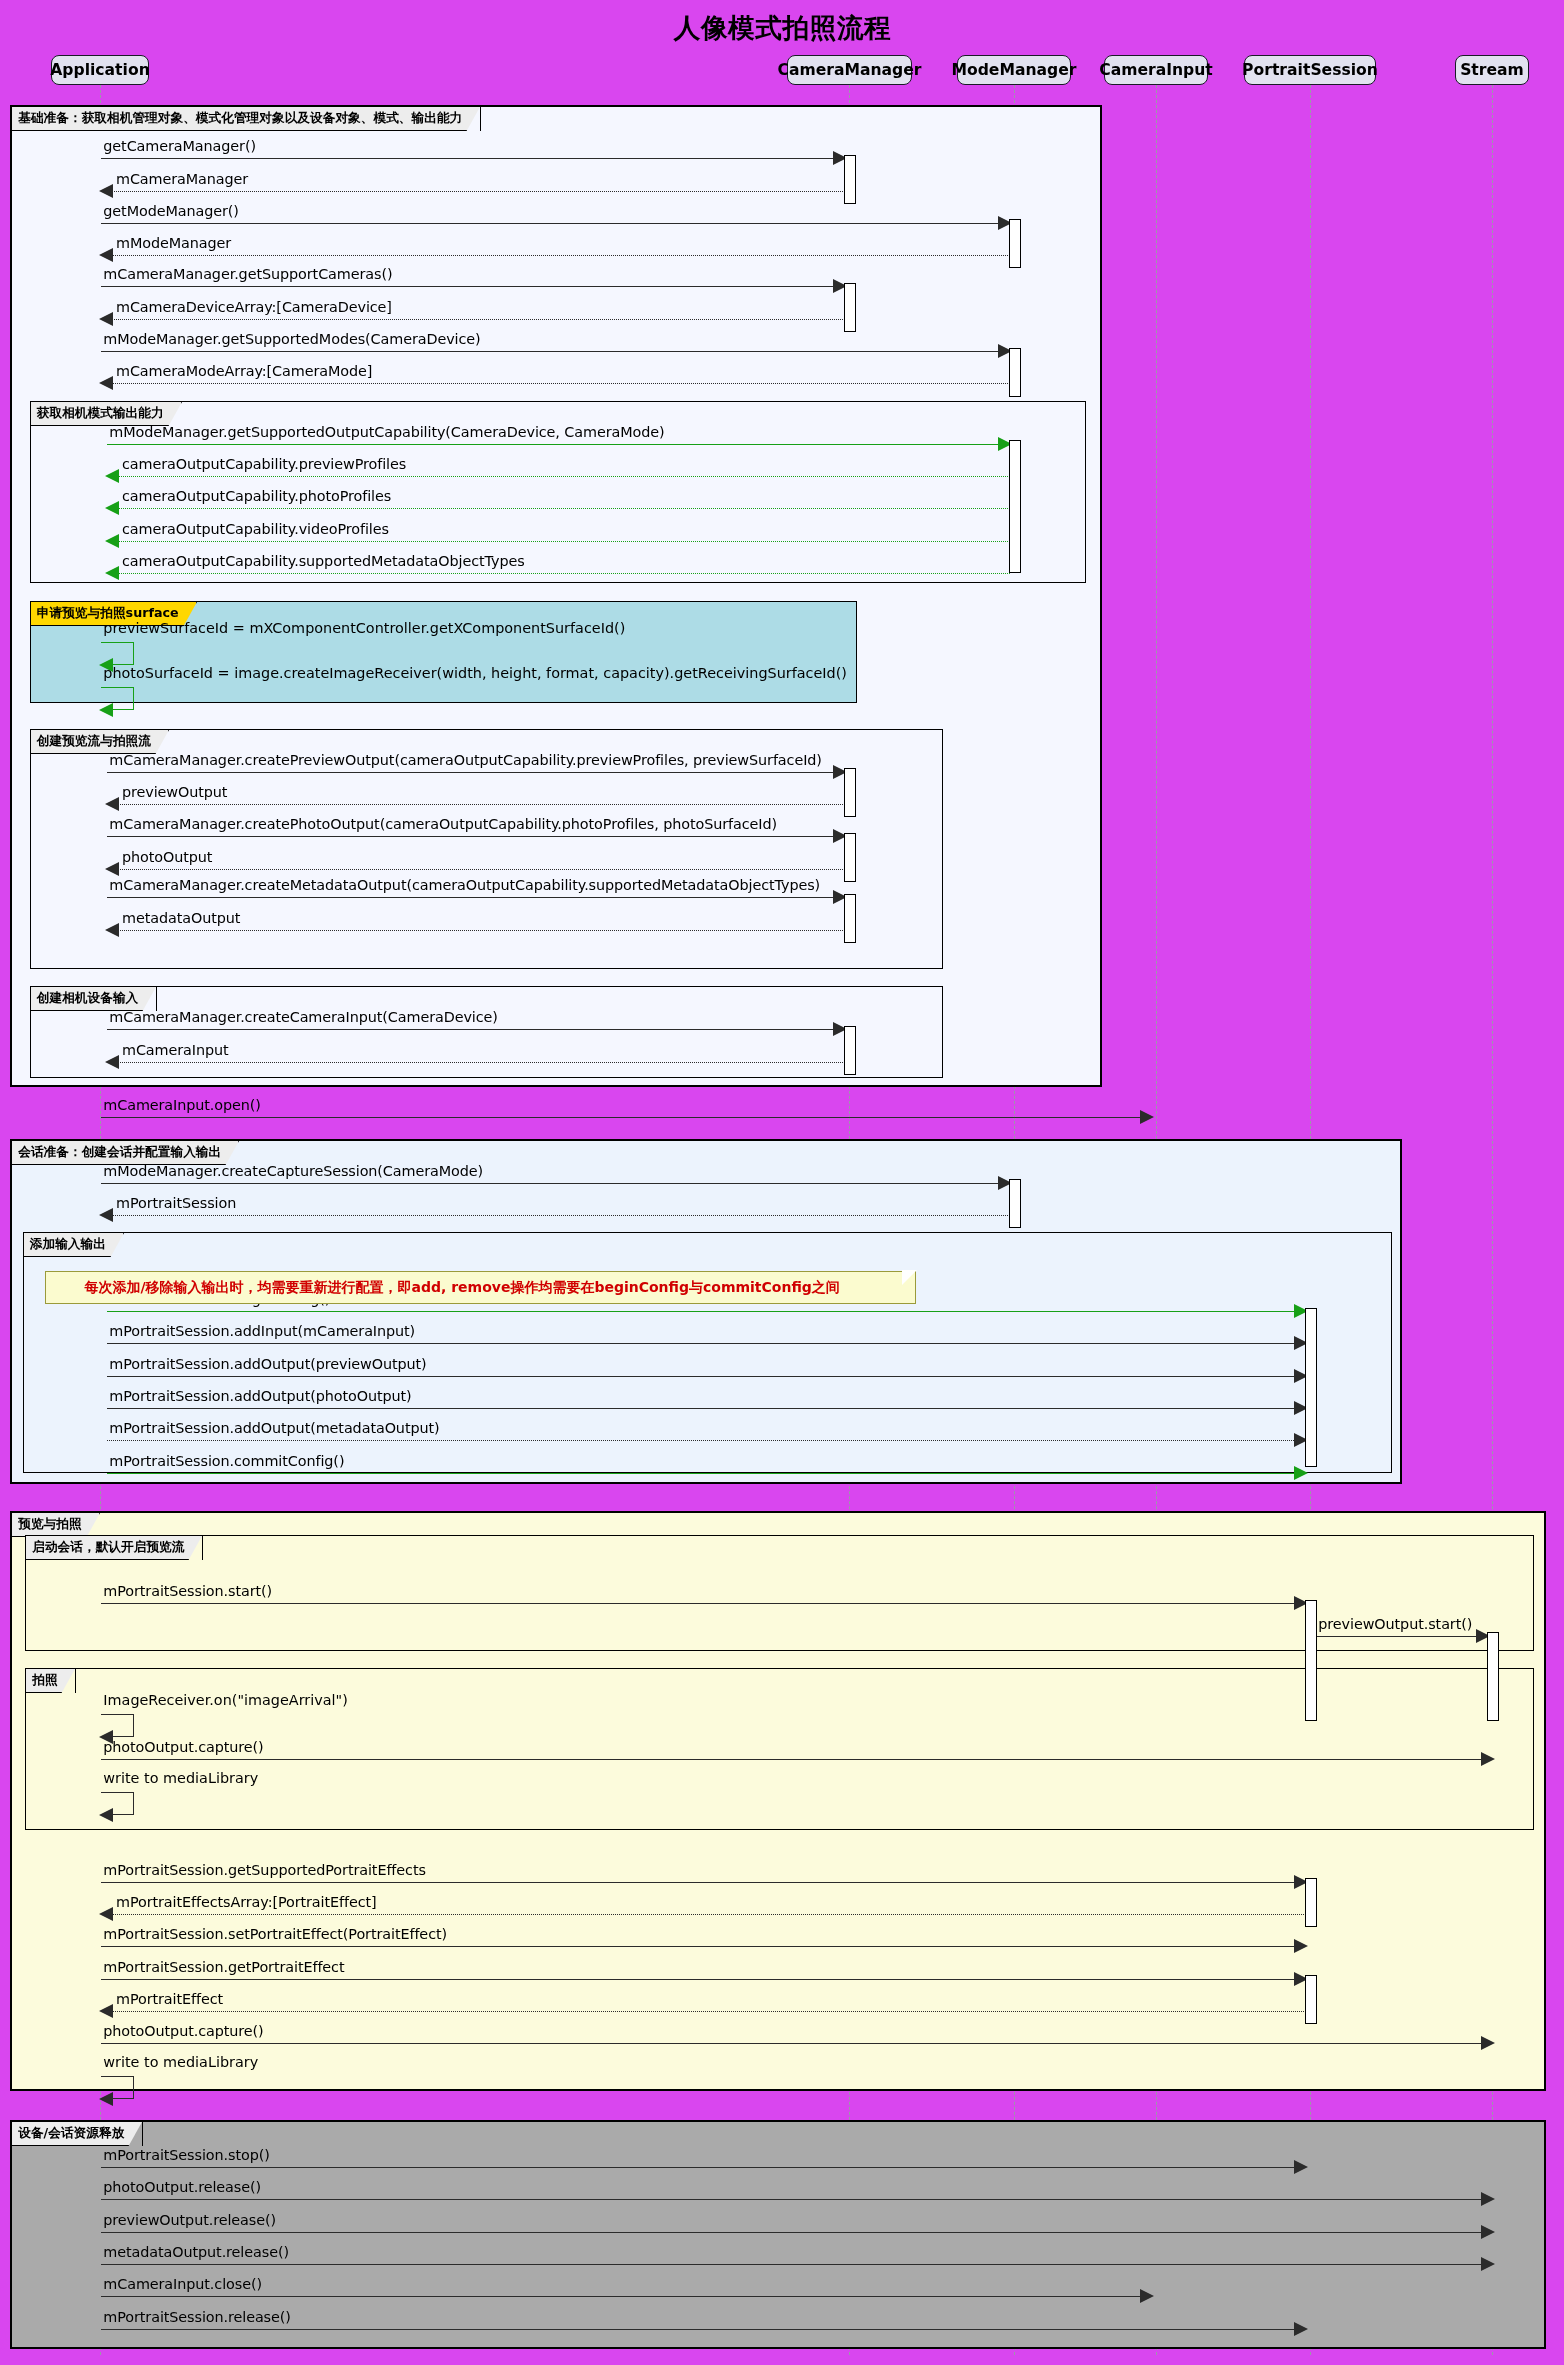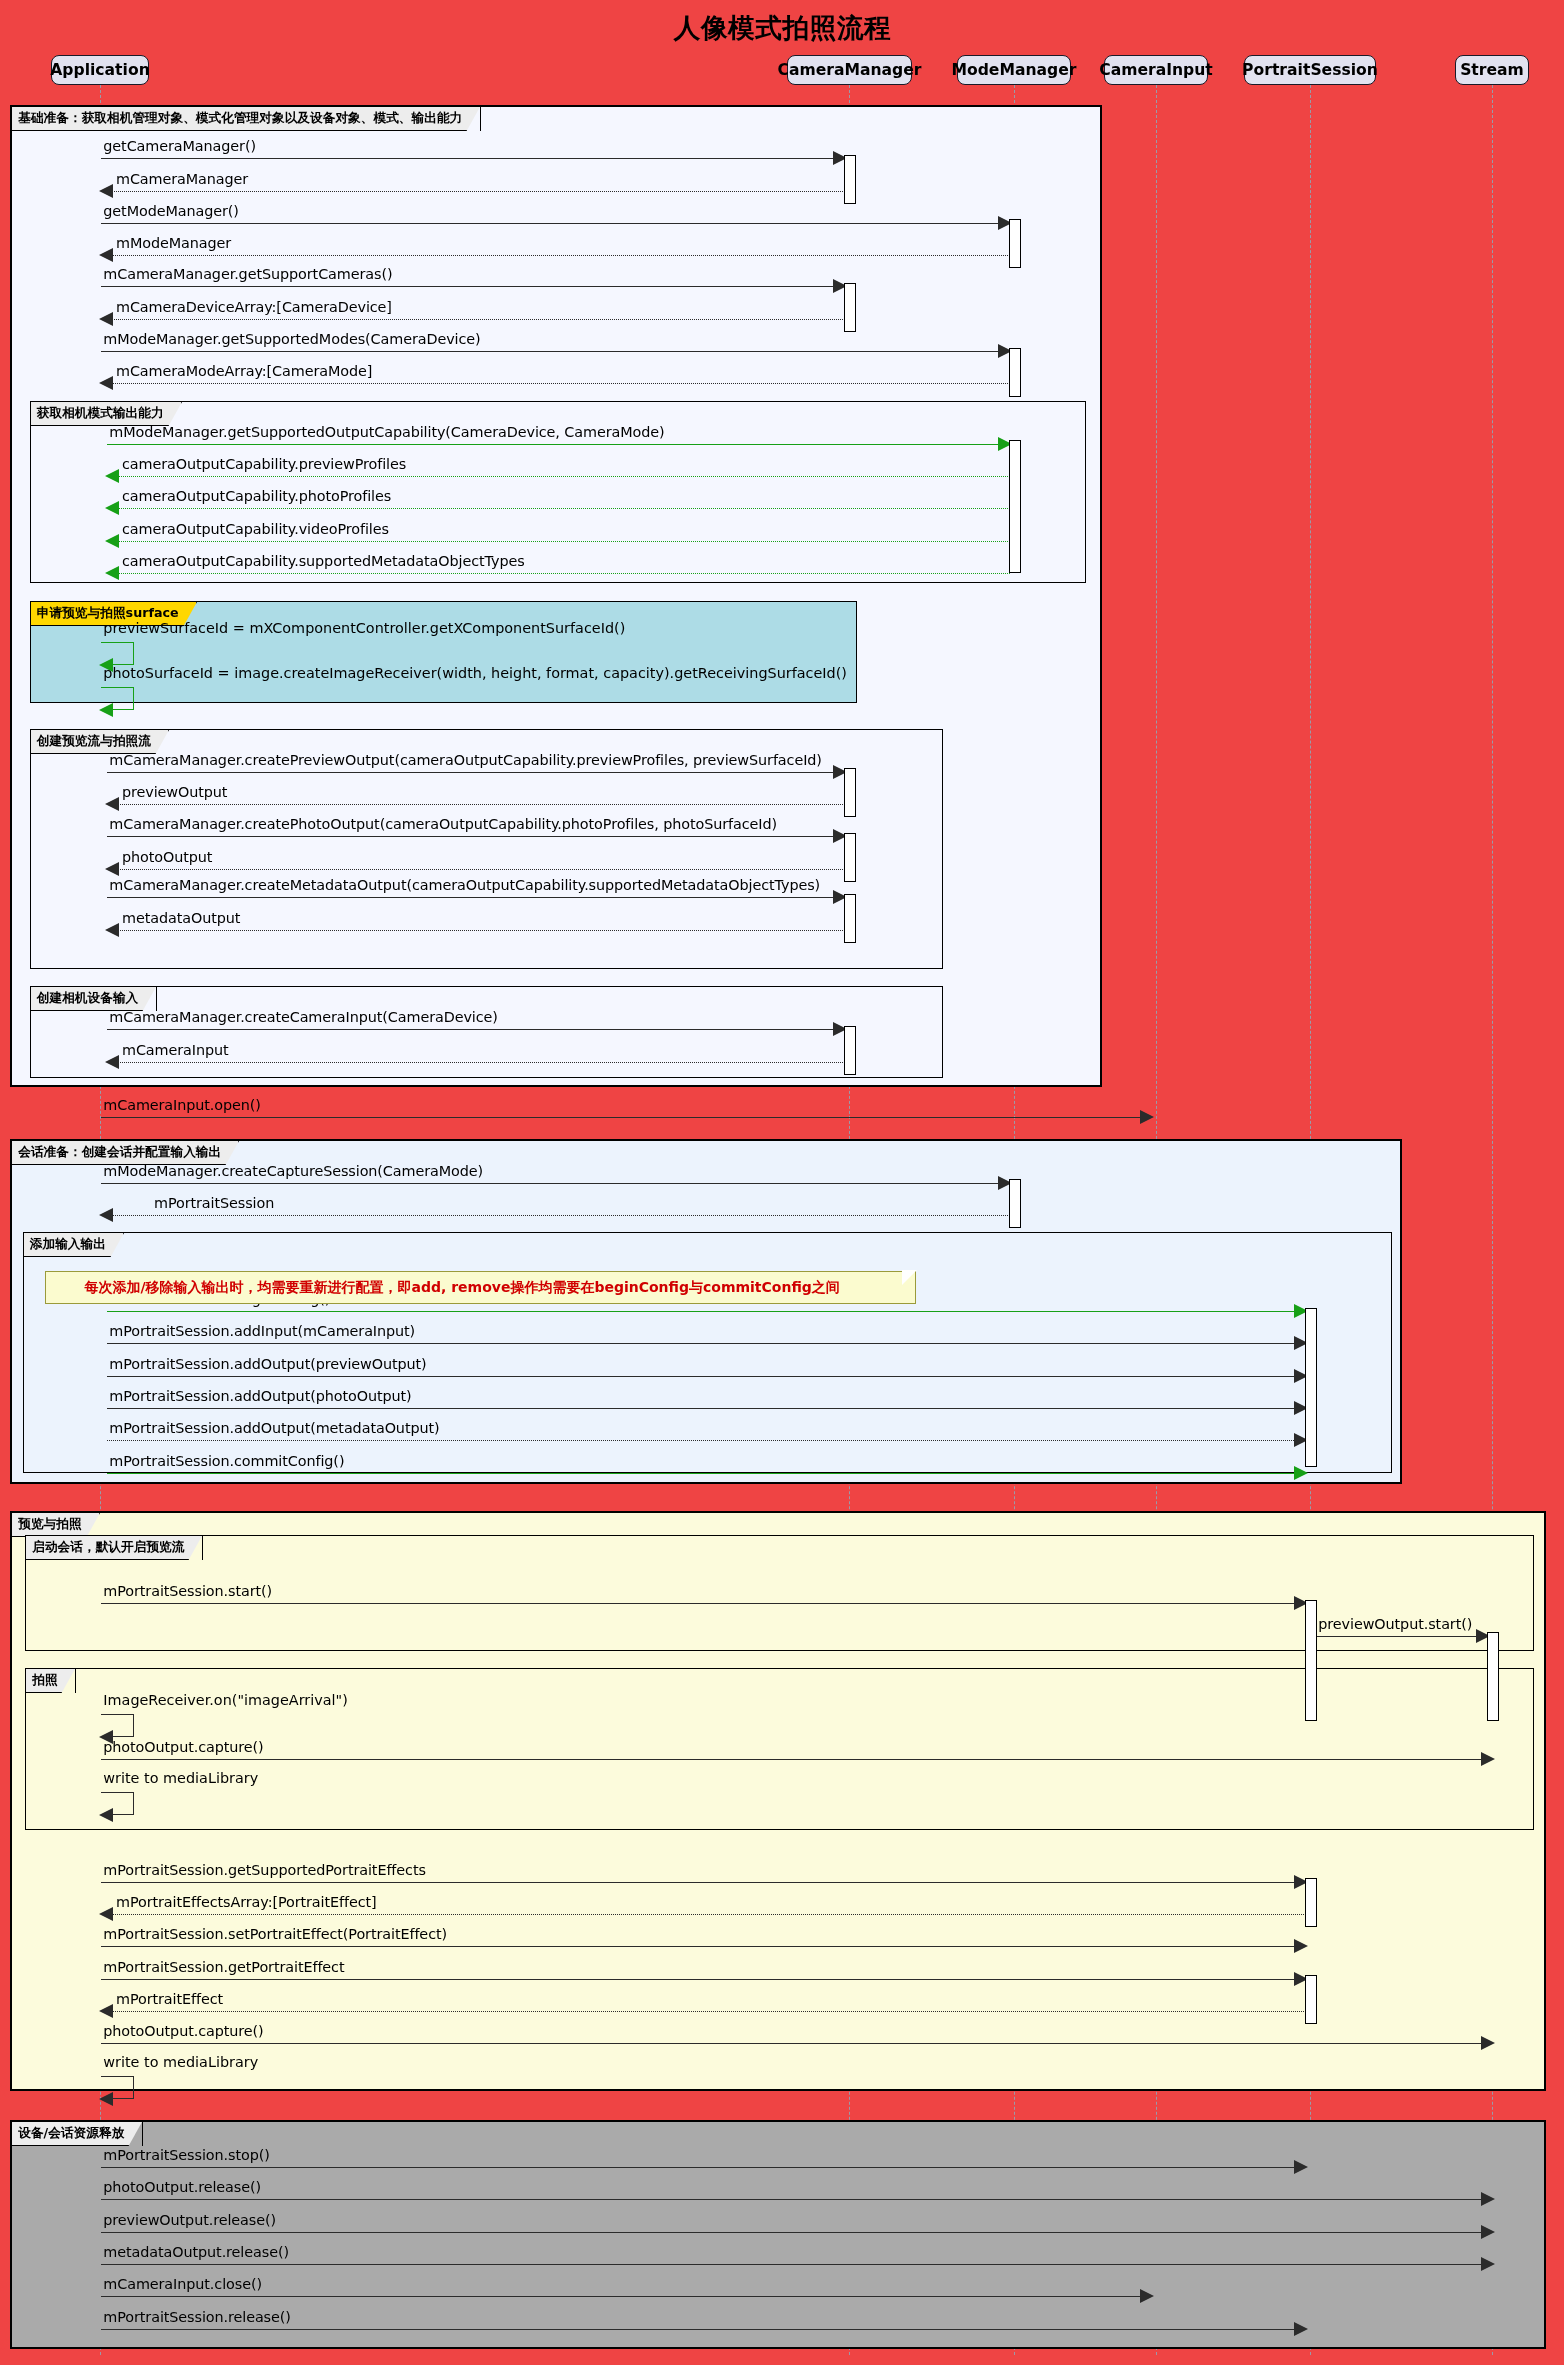--- a/index.html
+++ b/index.html
@@ -1,17 +1,17 @@
 <!DOCTYPE html>
 <html style="font-size:9.2px"><head>
 <meta charset="utf-8">
 <style>
   html,body{margin:0;padding:0;background:#ffffff;}
   body{font-family:"DejaVu Sans","Liberation Sans",sans-serif;}
-  #canvas{position:relative;width:1565px;height:2366px;background:#ef4444;overflow:hidden;}
+  #canvas{position:relative;width:1565px;height:2366px;background:#d946ef;overflow:hidden;}
 
   
   .diagram-title{
     position:absolute;left:0;top:10.4px;width:1565px;text-align:center;
     font-size:26.6px;font-weight:bold;color:#000;letter-spacing:0.6px;
   }
 
   
   .participant{
     position:absolute;height:30px;background:#E2E2F0;border:1.2px solid #1a1a28;
@@ -313,21 +313,21 @@
   </div>
   <div class="activation" style="left:1009px;top:1179px;height:49px;"></div>
   <div class="msg" style="left:101px;top:1183px;width:909px;">
     <div class="line"></div>
     <div class="arrow r"></div>
     <div class="label left">mModeManager.createCaptureSession(CameraMode)</div>
   </div>
   <div class="msg dotted" style="left:101px;top:1215px;width:909px;">
     <div class="line"></div>
     <div class="arrow l"></div>
-    <div class="label left" style="left:15px;margin-left:38px;">mPortraitSession</div>
+    <div class="label left" style="left:15px;">mPortraitSession</div>
   </div>
 
   <div class="group l2 group-body-blue" style="left:23px;top:1232px;width:1369px;height:241px;">
     <div class="group-label corner onblue">
       <span>添加输入输出</span>
       </div>
   </div>
   <div class="note" style="left:45px;top:1271px;width:871px;height:33px;">
     <span class="text">每次添加/移除输入输出时，均需要重新进行配置，即add, remove操作均需要在beginConfig与commitConfig之间</span>
   </div>

